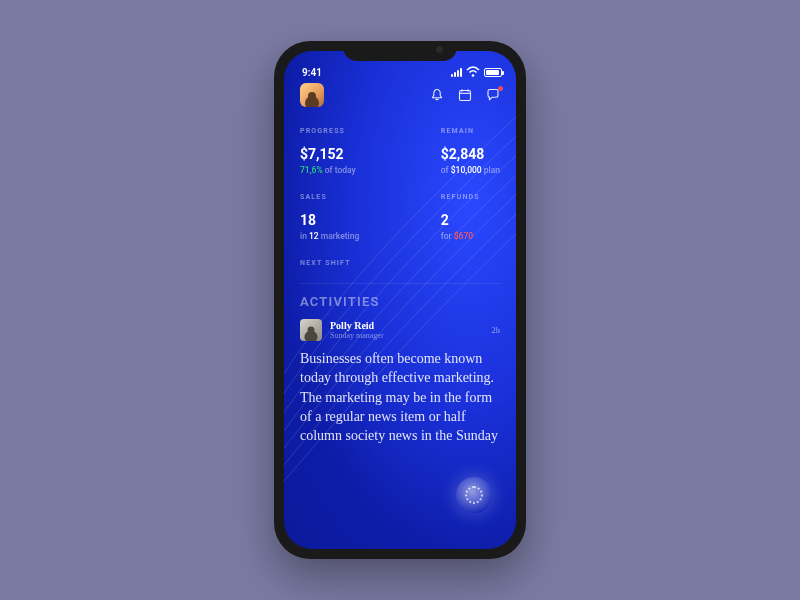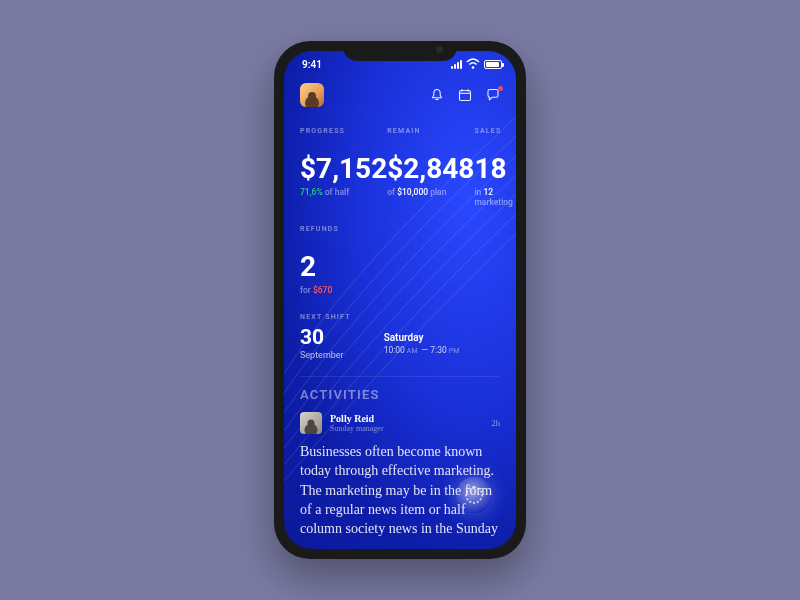--- a/index.html
+++ b/index.html
@@ -44,21 +44,21 @@
   .notch::after{
     content:"";
     position:absolute;
     right:14px;
     top:5px;
     width:7px;height:7px;border-radius:50%;
     background:#2a2a2a;
   }
   .statusbar {
     position: absolute;
-    top: 0; left: 0; right: 0;
+    top: 8px; left: 0; right: 0;
     height: 26px;
     display: flex;
     align-items: center;
     justify-content: space-between;
     padding: 0 14px 0 18px;
     color: #fff;
     font-size: 10px;
     font-weight: 600;
     z-index: 15;
   }
@@ -99,35 +99,35 @@
   }
   .nav-icons { display:flex; align-items:center; gap:14px; opacity:.9 }
   .nav-icons .dot {
     position:absolute; top:-2px; right:-3px; width:5px;height:5px;border-radius:50%;background:#ff4d4d;
   }
   .ic { width:14px;height:14px; position:relative; }
   .ic svg{display:block}
 
   .grid {
     display: grid;
-    grid-template-columns: 1fr 1fr 1fr;
+    grid-template-columns: 1fr;
     row-gap: 18px;
     margin-top: 20px;
   }
   .label {
     font-size: 7px;
     letter-spacing: 1.2px;
     color: rgba(255,255,255,0.45);
     text-transform: uppercase;
     font-weight: 600;
   }
   .big {
-    font-size: 28px;
+    font-size: 14px;
     font-weight: 700;
-    margin-top: 20px;
+    margin-top: 12px;
     line-height: 1;
   }
   .sub {
     font-size: 8.5px;
     color: rgba(255,255,255,0.45);
     margin-top: 4px;
     font-weight: 500;
   }
   .sub .hl { color:#29d07a }
   .sub .hl-red { color:#ff5a5a }
@@ -276,21 +276,21 @@
             <span class="dot"></span>
           </span>
         </div>
       </div>
 
       <div class="grid">
         <div>
           <div class="label">PROGRESS</div>
           <div class="big">$7,152</div>
           <div class="sub">
-            <span class="hl">71,6%</span><span> of half</span>
+            <span class="hl">71,6%</span><span> of today</span>
           </div>
         </div>
         <div>
           <div class="label">REMAIN</div>
           <div class="big">$2,848</div>
           <div class="sub">
             <span>of </span><span class="hl-white">$10,000</span><span> plan</span>
           </div>
         </div>
         <div>
@@ -303,34 +303,20 @@
         <div>
           <div class="label">REFUNDS</div>
           <div class="big">2</div>
           <div class="sub">
             <span>for </span><span class="hl-red">$670</span>
           </div>
         </div>
 
         <div style="grid-column:1/3">
           <div class="label">NEXT SHIFT</div>
-          <div class="shift">
-            <div>
-              <div class="day">30</div>
-              <div class="month">September</div>
-            </div>
-            <div>
-              <div class="dayname">Saturday</div>
-              <div class="times">
-                <span class="hl-white">10:00</span><span class="ampm">AM</span>
-                <span>—</span>
-                <span class="hl-white">7:30</span><span class="ampm">PM</span>
-              </div>
-            </div>
-          </div>
         </div>
       </div>
 
       <hr class="hr">
       <div class="section-hd">ACTIVITIES</div>
 
       <div class="activity">
         <div class="activity-head">
           <div class="a-avatar"></div>
           <div>

